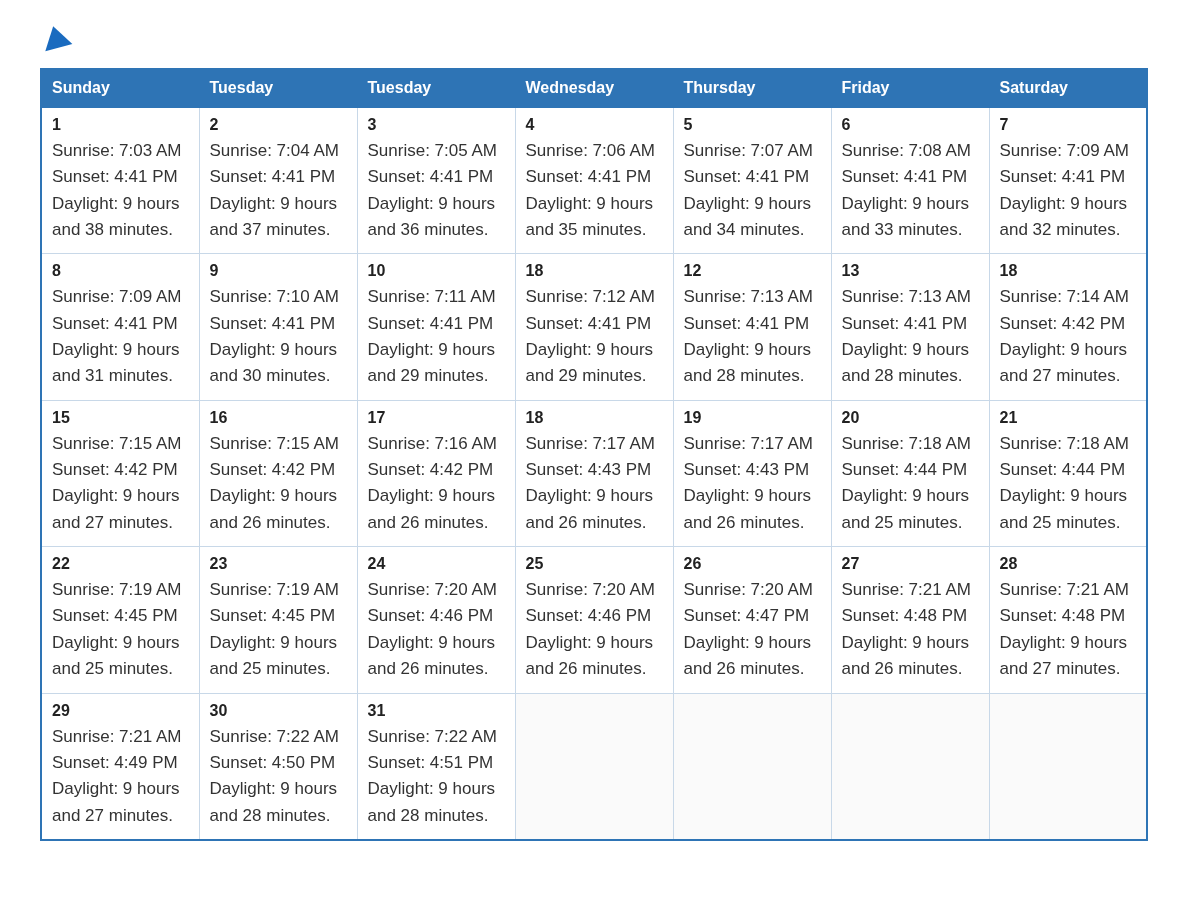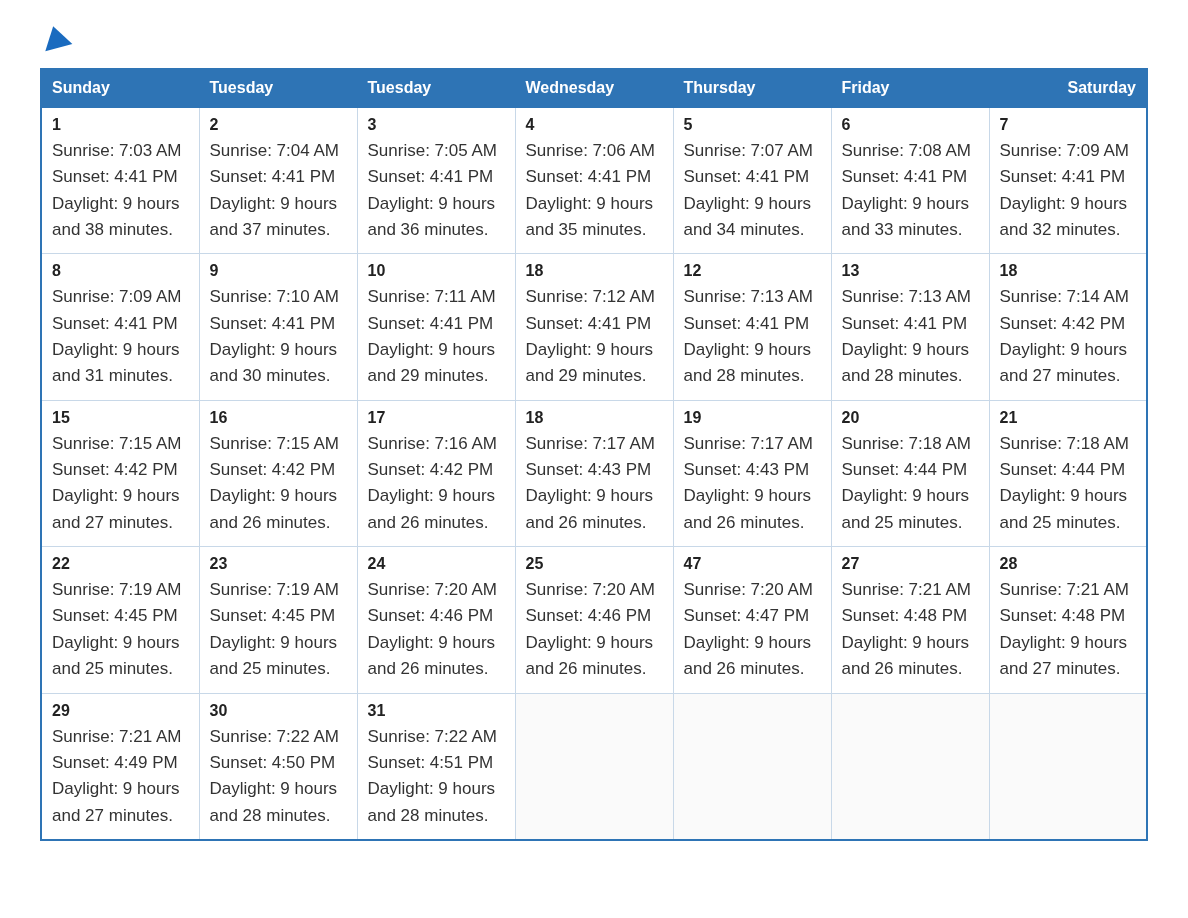--- a/index.html
+++ b/index.html
@@ -89,21 +89,20 @@
     }
     tbody tr:last-child td {
       border-bottom: 2px solid #2e74b5;
     }
     thead tr th:first-child {
       border-left: 2px solid #2e74b5;
       margin-top: 13px;
     }
     thead tr th:last-child {
       border-right: 2px solid #2e74b5;
-      text-align: right;
     }
     tbody tr td:first-child {
       border-left: 2px solid #2e74b5;
     }
     tbody tr td:last-child {
       border-right: 2px solid #2e74b5;
     }
     thead tr th {
       border-top: 2px solid #2e74b5;
     }
@@ -249,21 +248,21 @@
       </td>
         <td>
         <span class="day-number">24</span>
         <div class="day-info">Sunrise: 7:20 AM<br>Sunset: 4:46 PM<br>Daylight: 9 hours<br>and 26 minutes.</div>
       </td>
         <td>
         <span class="day-number">25</span>
         <div class="day-info">Sunrise: 7:20 AM<br>Sunset: 4:46 PM<br>Daylight: 9 hours<br>and 26 minutes.</div>
       </td>
         <td>
-        <span class="day-number">47</span>
+        <span class="day-number">26</span>
         <div class="day-info">Sunrise: 7:20 AM<br>Sunset: 4:47 PM<br>Daylight: 9 hours<br>and 26 minutes.</div>
       </td>
         <td>
         <span class="day-number">27</span>
         <div class="day-info">Sunrise: 7:21 AM<br>Sunset: 4:48 PM<br>Daylight: 9 hours<br>and 26 minutes.</div>
       </td>
         <td>
         <span class="day-number">28</span>
         <div class="day-info">Sunrise: 7:21 AM<br>Sunset: 4:48 PM<br>Daylight: 9 hours<br>and 27 minutes.</div>
       </td>

